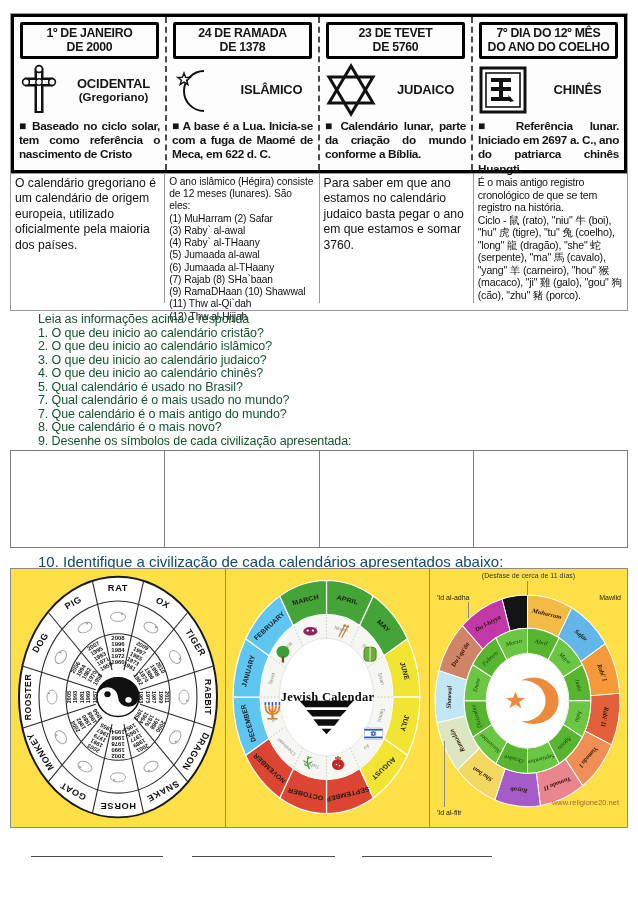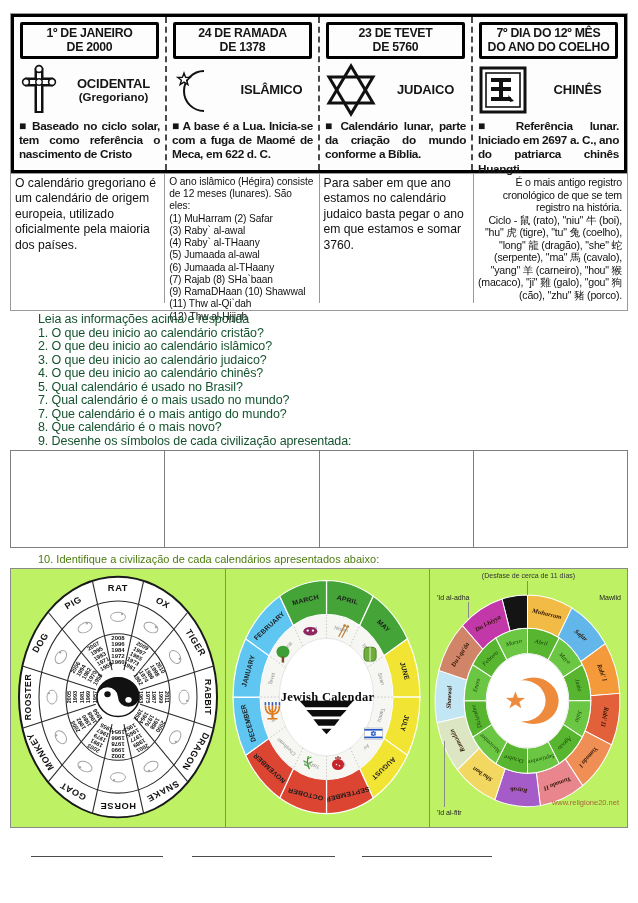--- a/index.html
+++ b/index.html
@@ -18,35 +18,35 @@
   .panel-mid { display:flex; align-items:center; justify-content:flex-start; gap:8px; min-height:54px; }
   .panel-mid svg { flex:0 0 auto; }
   .panel-name-wrap { flex:1; text-align:center; }
   .panel-name { font-weight:bold; font-size:13px; letter-spacing:-0.2px; }
   .panel-subname { font-weight:bold; font-size:11.5px; }
   .panel-desc { font-weight:bold; font-size:11.8px; line-height:1.22; text-align:justify;
     letter-spacing:-0.35px; margin-top:2px; }
   .info-row { display:flex; width:100%; height:130px; border-top:1px solid #9a9a9a; }
   .info-cell { flex:1 1 0; border-right:1px solid #9a9a9a; padding:2px 5px 15px 4px;
     font-size:12.2px; line-height:1.27; color:#101010; min-width:0; }
-  .info-cell:last-child { border-right:none;text-align:right; }
+  .info-cell:last-child { border-right:none; }
   .info-cell.small { font-size:10.2px; line-height:1.2; white-space:pre-line; letter-spacing:-0.1px; }
   .info-cell.small2 { font-size:10.6px; line-height:1.18; white-space:pre-line; letter-spacing:-0.2px; }
   
   .questions { position:absolute; left:38px; top:313px; width:575px; font-size:12.5px;
     line-height:13.55px; color:#14532d; letter-spacing:-0.1px; }
   
   .draw-table { position:absolute; left:10px; top:450px; width:618px; height:98px;
     display:flex; border:1px solid #7d7d7d; background:#fff; }
   .draw-cell { flex:1 1 0; border-right:1px solid #7d7d7d; }
   .draw-cell:last-child { border-right:none; }
-  .q10 { position:absolute; left:38px; top:553px; font-size:11px; color:#4d7c0f; }
+  .q10 { position:absolute; left:38px; top:553px; font-size:15px; color:#0c4a6e; }
   
   .img-table { position:absolute; left:10px; top:568px; width:618px; height:260px;
-    display:flex; border:1px solid #8a8a8a; background:#bef264; }
+    display:flex; border:1px solid #8a8a8a; background:#fde047; }
   .img-cell { position:relative; border-right:1px solid #8a8a8a; overflow:hidden; }
   .img-cell:last-child { border-right:none; }
   .cell-cn { flex:0 0 215px; }
   .cell-jw { flex:0 0 204px; }
   .cell-is { flex:1 1 auto; }
   .img-cell svg { position:absolute; inset:0; width:100%; height:100%; }
   .overlay { position:absolute; z-index:2; }
   .jc-title { left:0; right:0; top:121px; text-align:center;
     font-family:"Liberation Serif", serif; font-weight:bold; font-size:12.5px;
     letter-spacing:0.3px; color:#0b0b0b; }

